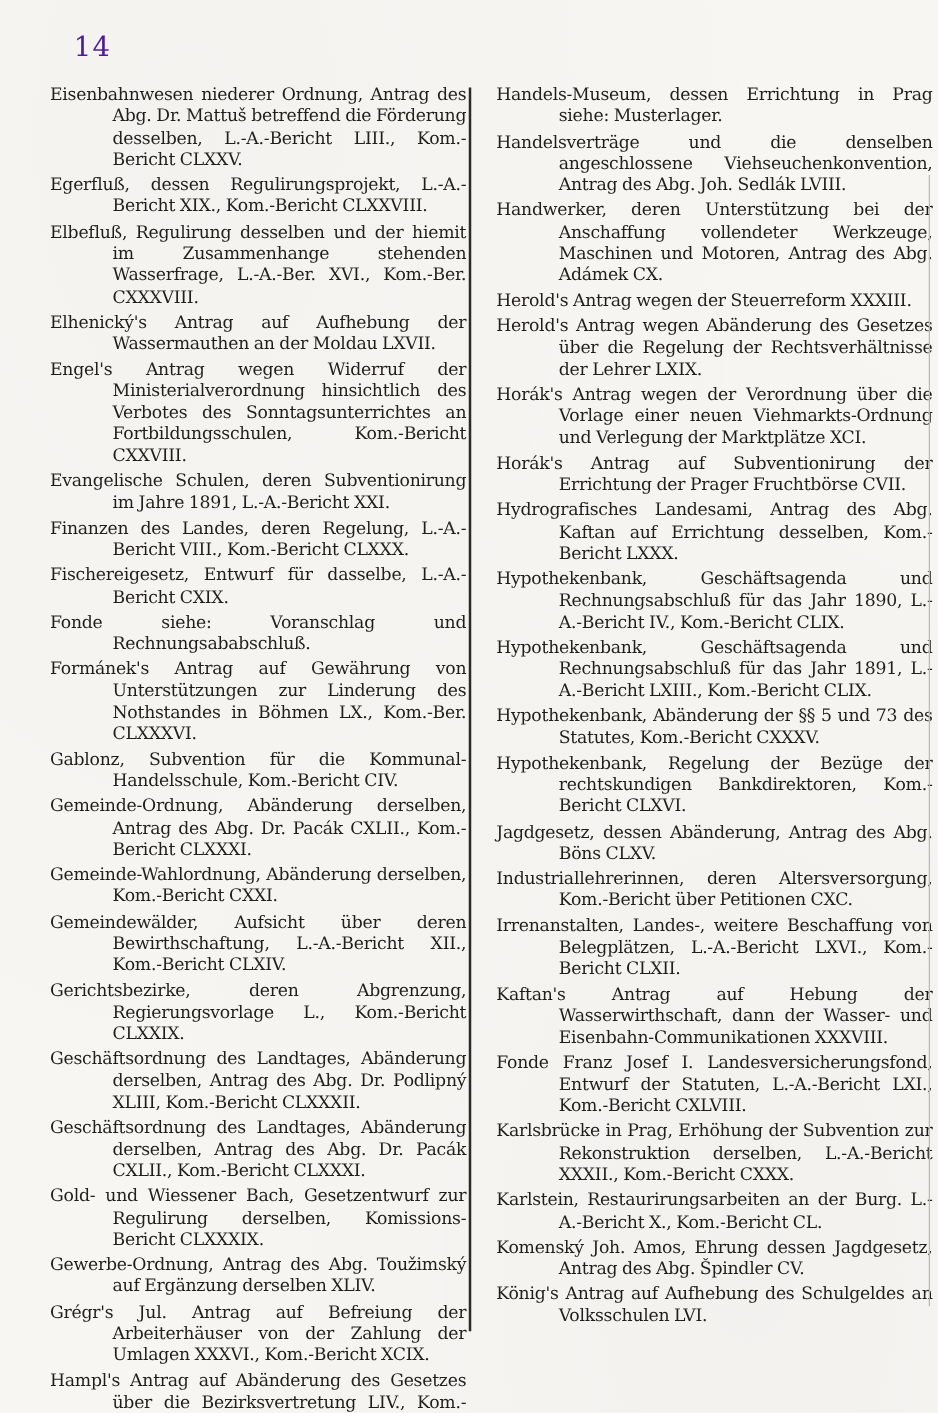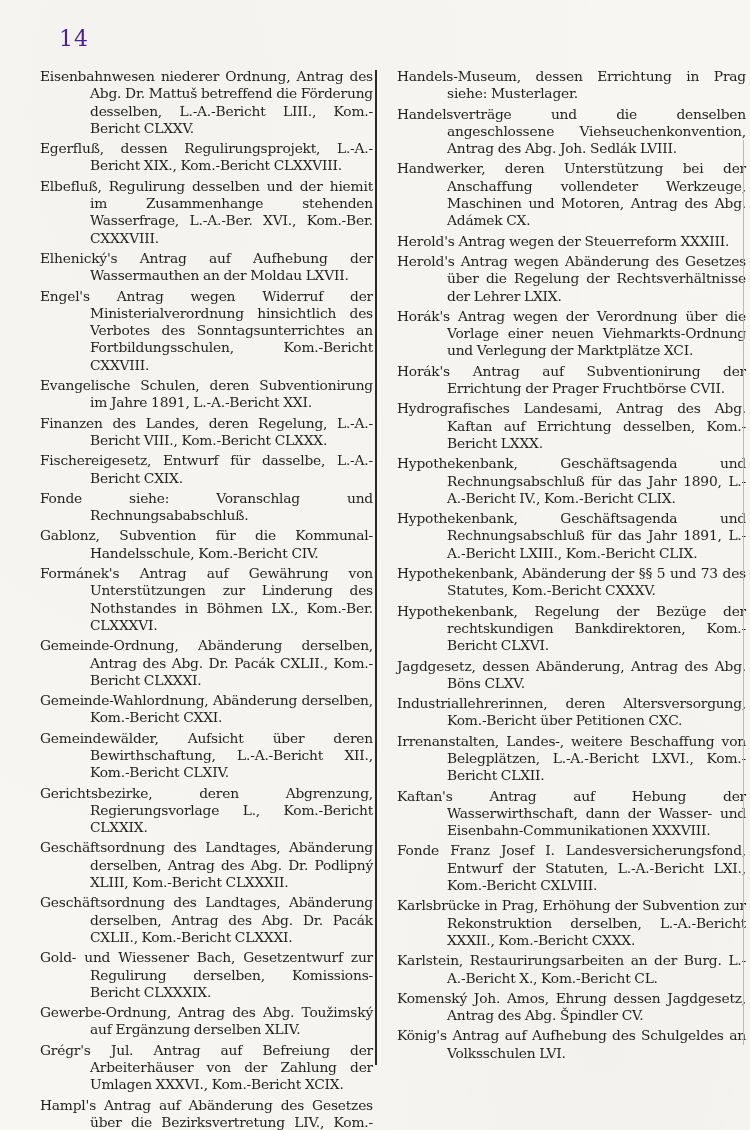--- a/index.html
+++ b/index.html
@@ -65,22 +65,22 @@
 <div class="col col-left">
     <p class="entry">Eisenbahnwesen niederer Ordnung, Antrag des Abg. Dr. Mattuš betreffend die Förderung desselben, L.-A.-Bericht LIII., Kom.-Bericht CLXXV.</p>
     <p class="entry">Egerfluß, dessen Regulirungsprojekt, L.-A.-Bericht XIX., Kom.-Bericht CLXXVIII.</p>
     <p class="entry">Elbefluß, Regulirung desselben und der hiemit im Zusammenhange stehenden Wasserfrage, L.-A.-Ber. XVI., Kom.-Ber. CXXXVIII.</p>
     <p class="entry">Elhenický's Antrag auf Aufhebung der Wassermauthen an der Moldau LXVII.</p>
     <p class="entry">Engel's Antrag wegen Widerruf der Ministerialverordnung hinsichtlich des Verbotes des Sonntagsunterrichtes an Fortbildungsschulen, Kom.-Bericht CXXVIII.</p>
     <p class="entry">Evangelische Schulen, deren Subventionirung im Jahre 1891, L.-A.-Bericht XXI.</p>
     <p class="entry">Finanzen des Landes, deren Regelung, L.-A.-Bericht VIII., Kom.-Bericht CLXXX.</p>
     <p class="entry">Fischereigesetz, Entwurf für dasselbe, L.-A.-Bericht CXIX.</p>
     <p class="entry">Fonde siehe: Voranschlag und Rechnungsababschluß.</p>
+    <p class="entry">Formánek's Antrag auf Gewährung von Unterstützungen zur Linderung des Nothstandes in Böhmen LX., Kom.-Ber. CLXXXVI.</p>
     <p class="entry">Gablonz, Subvention für die Kommunal-Handelsschule, Kom.-Bericht CIV.</p>
-    <p class="entry">Formánek's Antrag auf Gewährung von Unterstützungen zur Linderung des Nothstandes in Böhmen LX., Kom.-Ber. CLXXXVI.</p>
     <p class="entry">Gemeinde-Ordnung, Abänderung derselben, Antrag des Abg. Dr. Pacák CXLII., Kom.-Bericht CLXXXI.</p>
     <p class="entry">Gemeinde-Wahlordnung, Abänderung derselben, Kom.-Bericht CXXI.</p>
     <p class="entry">Gemeindewälder, Aufsicht über deren Bewirthschaftung, L.-A.-Bericht XII., Kom.-Bericht CLXIV.</p>
     <p class="entry">Gerichtsbezirke, deren Abgrenzung, Regierungsvorlage L., Kom.-Bericht CLXXIX.</p>
     <p class="entry">Geschäftsordnung des Landtages, Abänderung derselben, Antrag des Abg. Dr. Podlipný XLIII, Kom.-Bericht CLXXXII.</p>
     <p class="entry">Geschäftsordnung des Landtages, Abänderung derselben, Antrag des Abg. Dr. Pacák CXLII., Kom.-Bericht CLXXXI.</p>
     <p class="entry">Gold- und Wiessener Bach, Gesetzentwurf zur Regulirung derselben, Komissions-Bericht CLXXXIX.</p>
     <p class="entry">Gewerbe-Ordnung, Antrag des Abg. Toužimský auf Ergänzung derselben XLIV.</p>
     <p class="entry">Grégr's Jul. Antrag auf Befreiung der Arbeiterhäuser von der Zahlung der Umlagen XXXVI., Kom.-Bericht XCIX.</p>
     <p class="entry">Hampl's Antrag auf Abänderung des Gesetzes über die Bezirksvertretung LIV., Kom.-Bericht CLXXXIII.</p>

